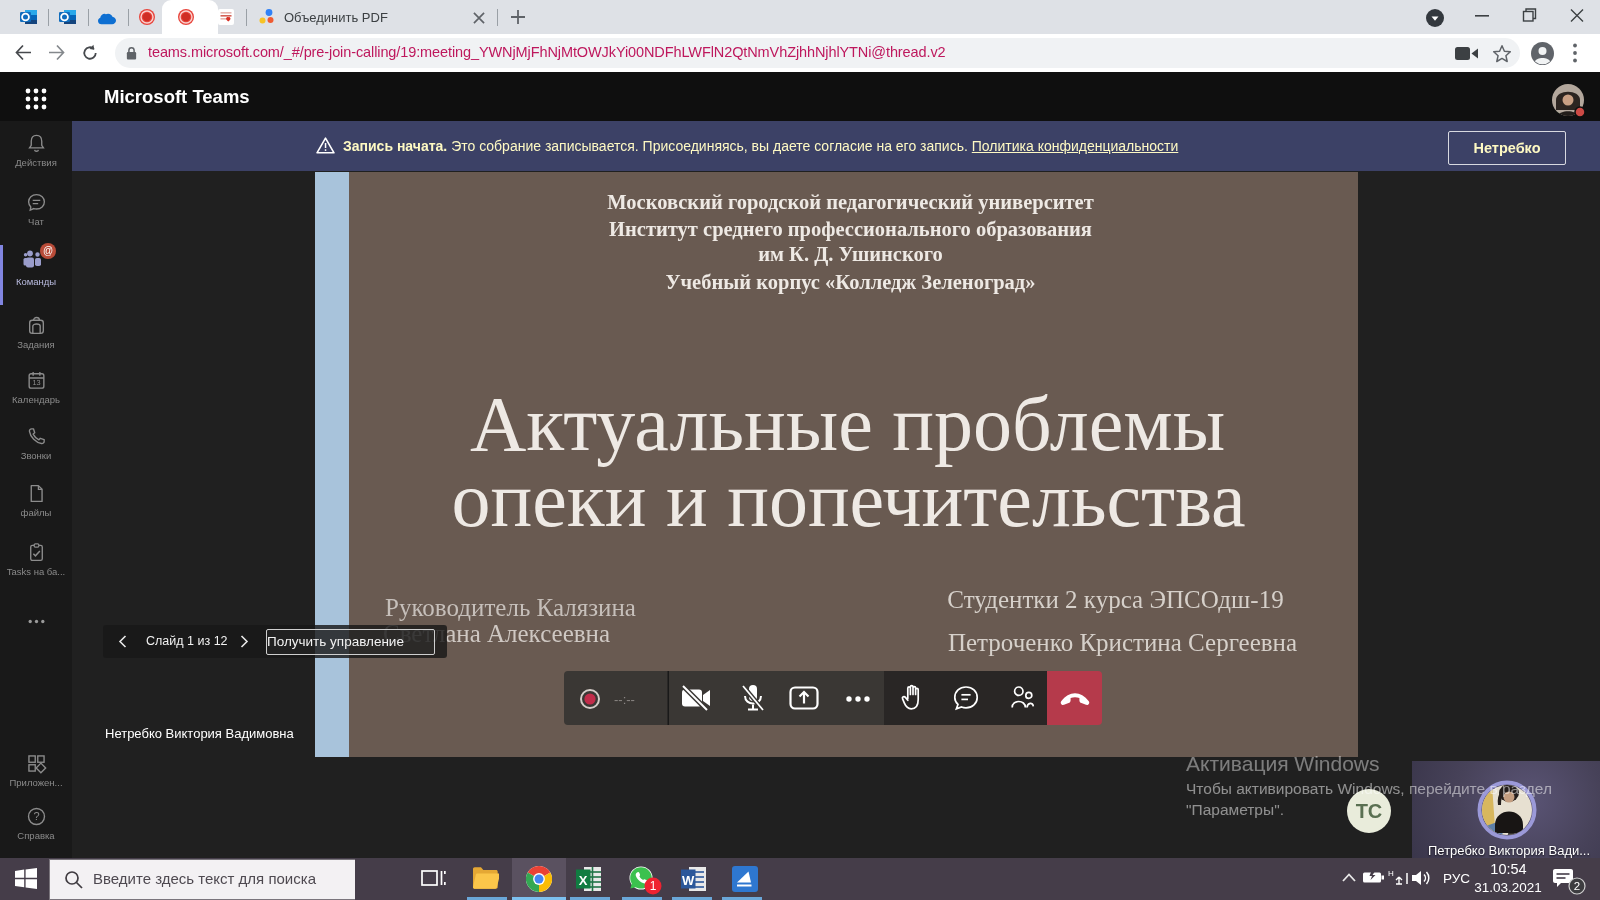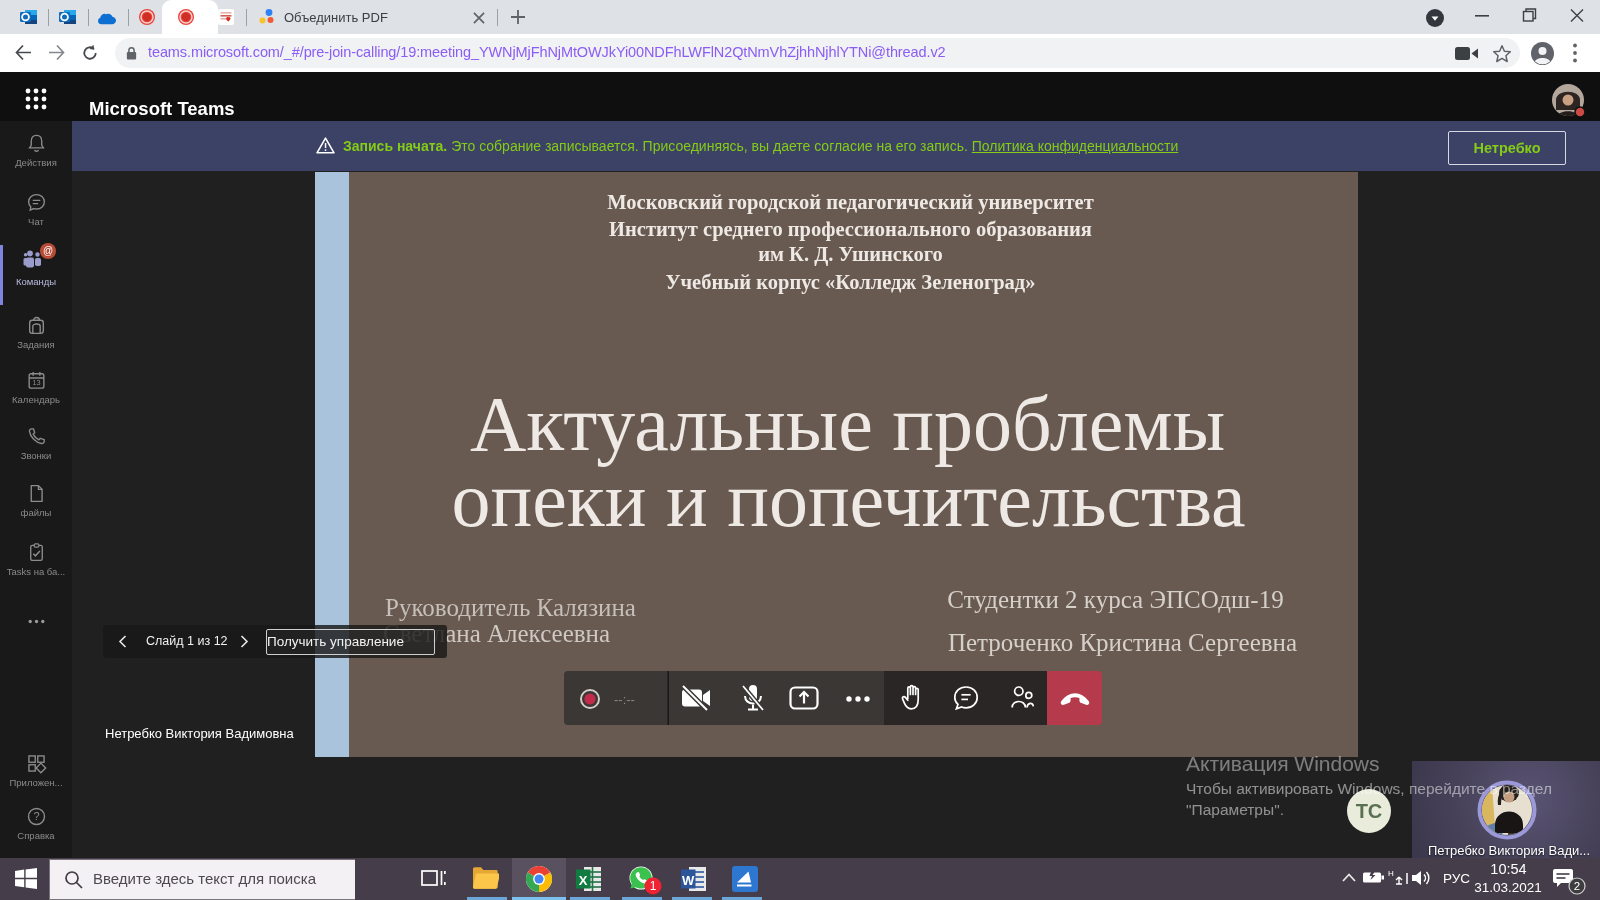--- a/index.html
+++ b/index.html
@@ -10,30 +10,30 @@
   
   #tabstrip { left:0; top:0; width:1600px; height:34px; background:#dee1e6; }
   .tabsep { position:absolute; top:9px; width:1px; height:17px; background:#9aa0a6; }
   #activetab { position:absolute; left:162px; top:0; width:56px; height:34px; background:#fff; border-radius:9px 9px 0 0; }
   .favicon { position:absolute; top:8px; width:18px; height:18px; }
   #tabtitle { position:absolute; left:284px; top:10px; font-size:13px; color:#3c4043; }
   .winctl { position:absolute; top:0; height:34px; }
 
   #toolbar { left:0; top:34px; width:1600px; height:38px; background:#fff; }
   #pill { position:absolute; left:115px; top:4px; width:1405px; height:30px; background:#f0f2f4; border-radius:15px; }
-  #url { position:absolute; left:148px; top:10px; font-size:14.5px; color:#8b5cf6; letter-spacing:-0.1px; }
+  #url { position:absolute; left:148px; top:10px; font-size:14.5px; color:#be185d; letter-spacing:-0.1px; }
 
   
   #teamsbar { left:0; top:72px; width:1600px; height:49px; background:#0f0f0f; }
-  #mst { position:absolute; left:89px; top:14px; font-size:18.5px; font-weight:bold; color:#fff;margin-top:12px; }
+  #mst { position:absolute; left:104px; top:14px; font-size:18.5px; font-weight:bold; color:#fff; }
   #tsearch { position:absolute; left:446px; top:12px; width:709px; height:32px; background:#2d2c2b; border-radius:3px; color:#a8a6a3; font-size:14.5px; }
   #tsearch span { position:absolute; left:34px; top:7px; font-size:15px; }
 
   
-  #banner { left:72px; top:121px; width:1528px; height:50px; background:#3c4166; color:#84cc16; font-size:14.5px; }
+  #banner { left:72px; top:121px; width:1528px; height:50px; background:#3c4166; color:#fef9c3; font-size:14.5px; }
   #bannertext { position:absolute; left:271px; top:17px; white-space:nowrap; font-size:14px; }
   #closebtn { position:absolute; left:1376px; top:10px; width:118px; height:34px; border:1px solid rgba(255,255,255,.8); border-radius:2px; text-align:center; line-height:32px; font-weight:bold; font-size:14.5px; }
 
   
   #rail { left:0; top:121px; width:72px; height:737px; background:#191919; }
   .railitem { position:absolute; width:72px; text-align:center; }
   .railitem .lbl { font-size:9.5px; color:#8b8b8b; margin-top:3px; white-space:nowrap; overflow:hidden; }
   .railitem svg { display:block; margin:0 auto; }
 
   

